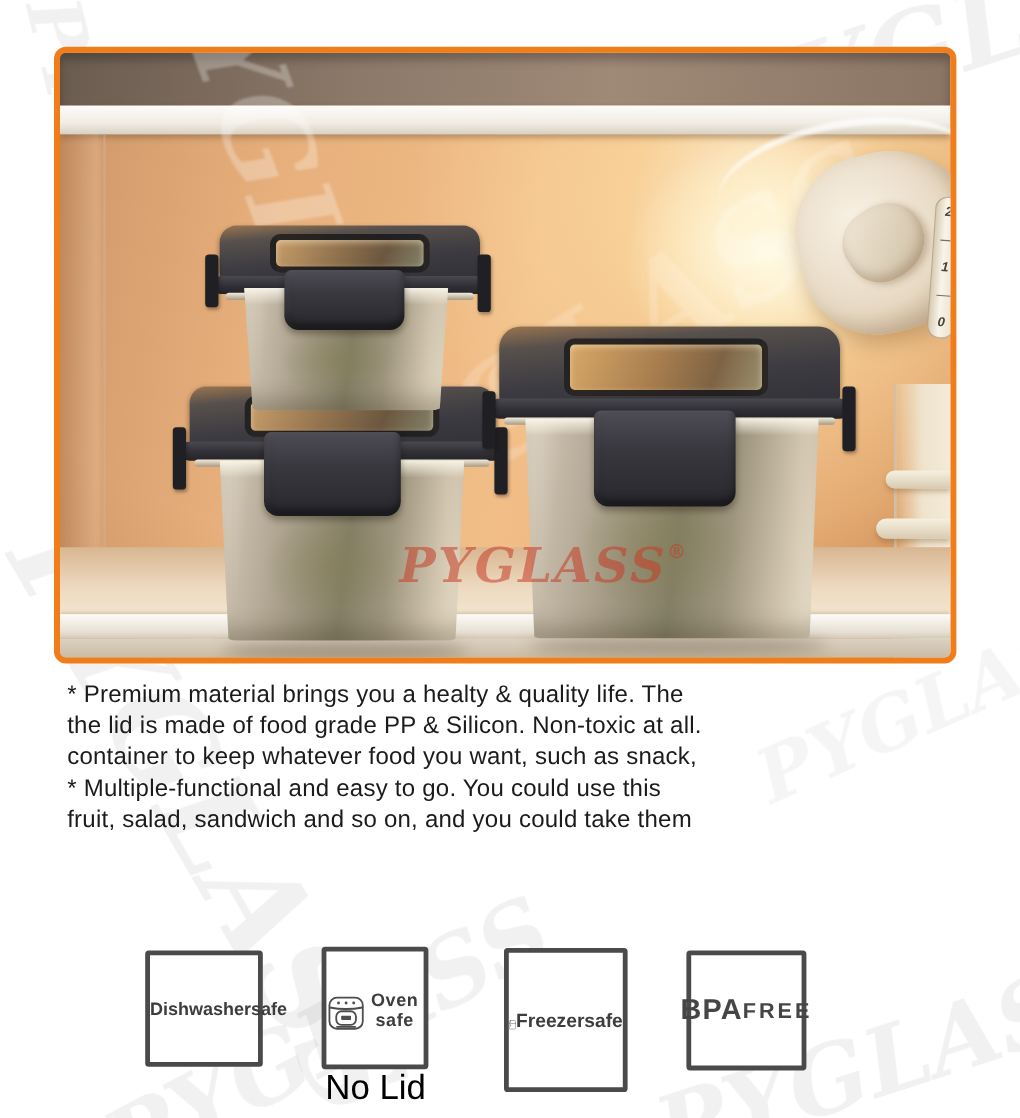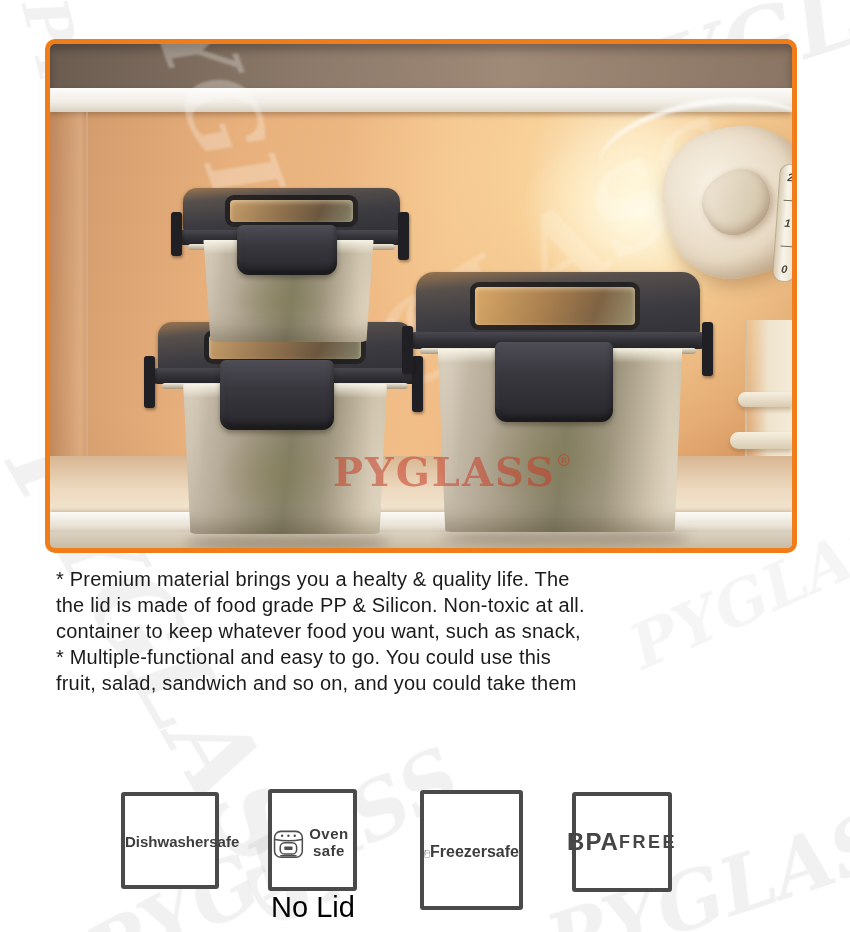--- a/index.html
+++ b/index.html
@@ -57,21 +57,21 @@
   
   .ph-wm{
     position:absolute;color:rgba(255,255,255,0.28);font-family:"DejaVu Serif",serif;
     font-style:italic;font-weight:bold;white-space:nowrap;filter:blur(1px);
   }
   .ph-wm.p1{left:-55px;top:80px;font-size:96px;transform:rotate(70deg);}
   .ph-wm.p2{left:150px;top:190px;font-size:110px;transform:rotate(-32deg);color:rgba(255,255,255,0.18);}
   .ph-wm.p3{left:60px;top:330px;font-size:72px;transform:rotate(-35deg);color:rgba(255,255,255,0.22);}
   .red-wm{
     position:absolute;left:283px;top:404px;
-    font-family:"DejaVu Serif",serif;font-weight:bold;
+    font-family:"DejaVu Serif",serif;font-style:italic;font-weight:bold;
     font-size:40px;letter-spacing:2px;color:rgba(198,60,38,0.55);filter:blur(0.5px);
   }
   .red-wm sup{font-size:16px;vertical-align:20px;}
 
   
   .thermo{
     position:absolute;left:615px;top:82px;width:152px;height:150px;
     background:radial-gradient(circle at 35% 35%,#F8F1E4,#E7D9C3 55%,#C7B297 88%);
     border-radius:46% 54% 55% 45%;transform:rotate(-14deg);
     box-shadow:0 8px 16px rgba(120,75,35,0.3), inset -10px -8px 18px rgba(150,115,75,0.35);

